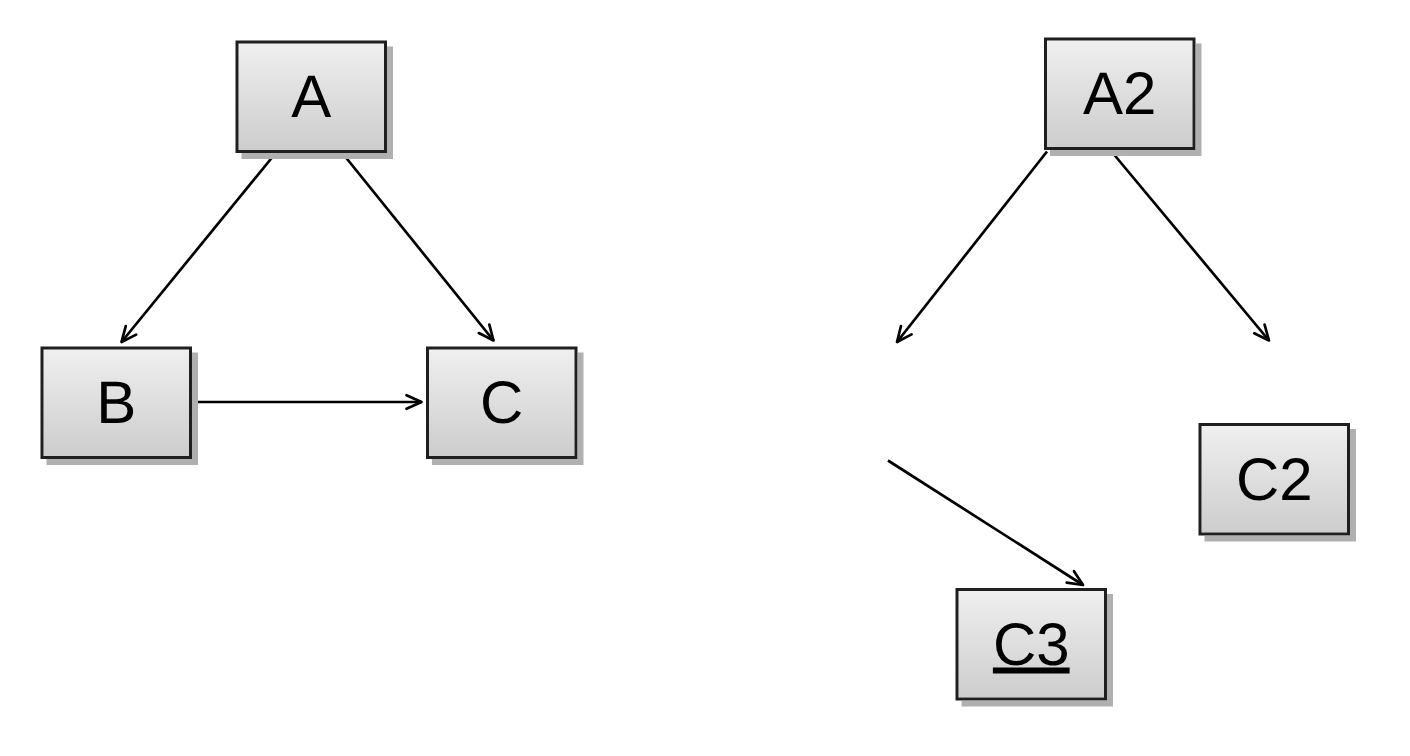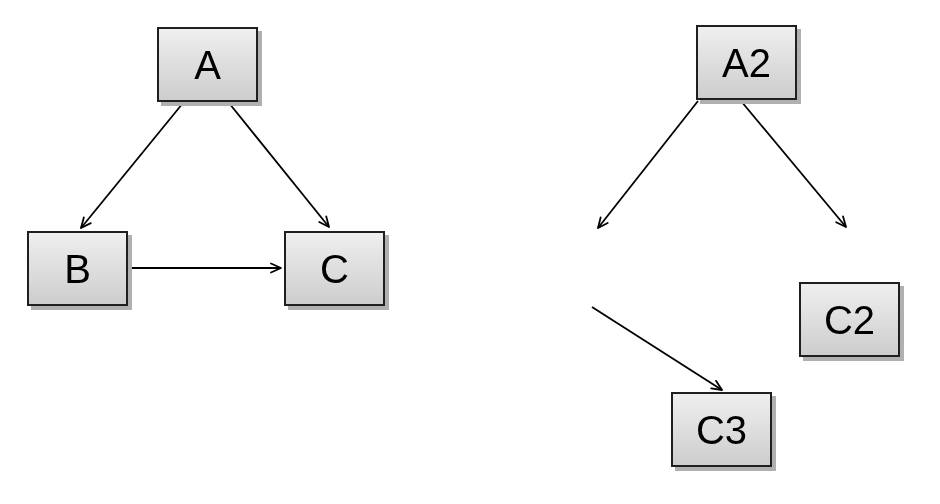--- a/index.html
+++ b/index.html
@@ -58,15 +58,15 @@
     <line x1="741" y1="101" x2="846" y2="227" stroke="#000000" stroke-width="1.8" marker-end="url(#arrowhead)"></line>
     <line x1="592" y1="307" x2="722" y2="390" stroke="#000000" stroke-width="1.8" marker-end="url(#arrowhead)"></line>
   </svg>
 
   <div class="node" style="left:157px; top:27px;">A</div>
   <div class="node" style="left:27px;  top:231px;">B</div>
   <div class="node" style="left:284px; top:231px;">C</div>
 
   <div class="node" style="left:696px; top:25px;">A2</div>
   <div class="node" style="left:799px; top:246px;margin-top:36px;">C2</div>
-  <div class="node" style="left:671px; top:392px;">C3</div>
+  <div class="node" style="left:637px; top:392px;text-decoration:underline;">C3</div>
 
 </div>
 
 </body></html>

